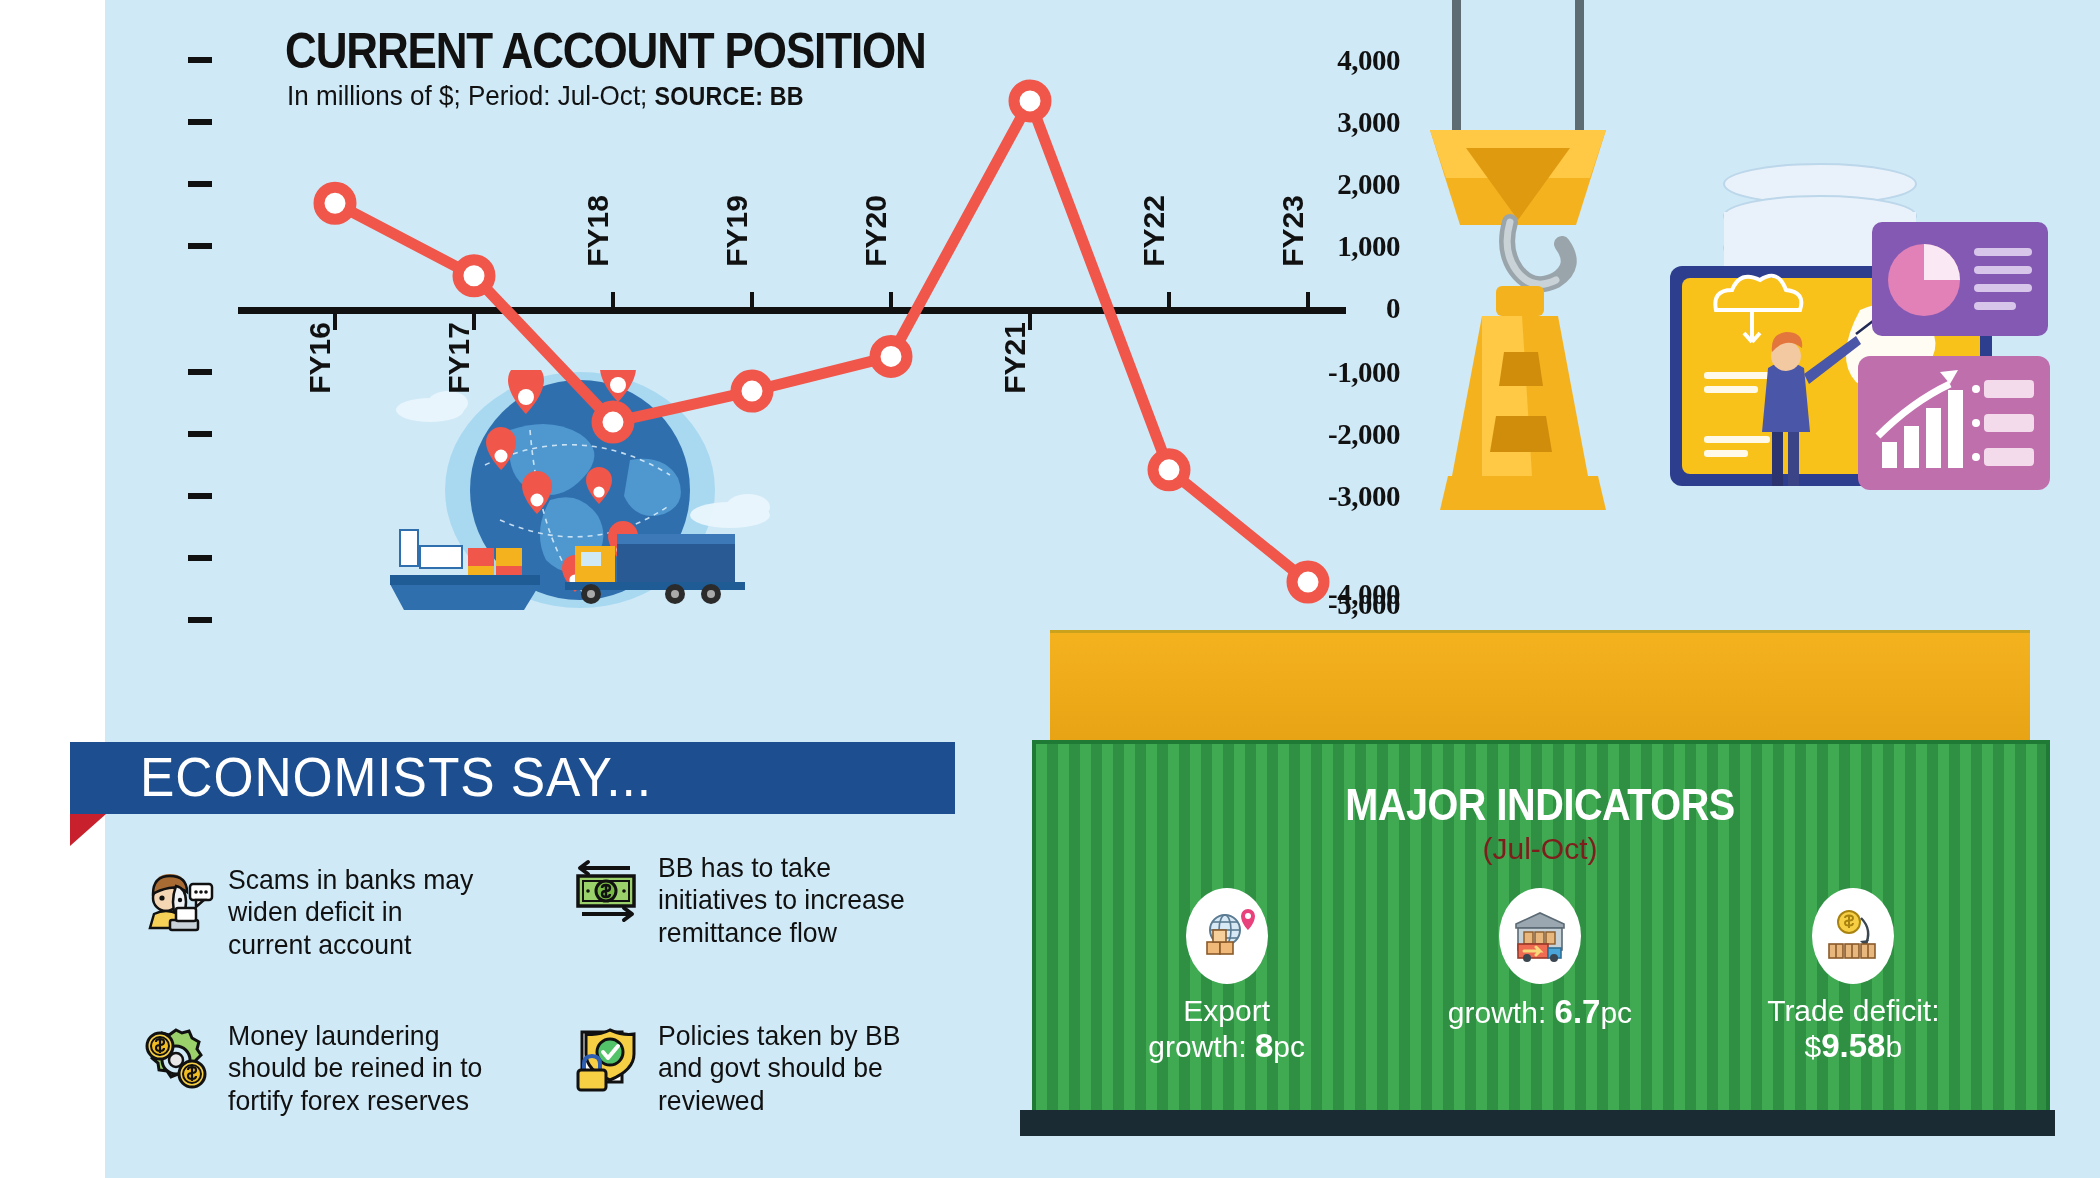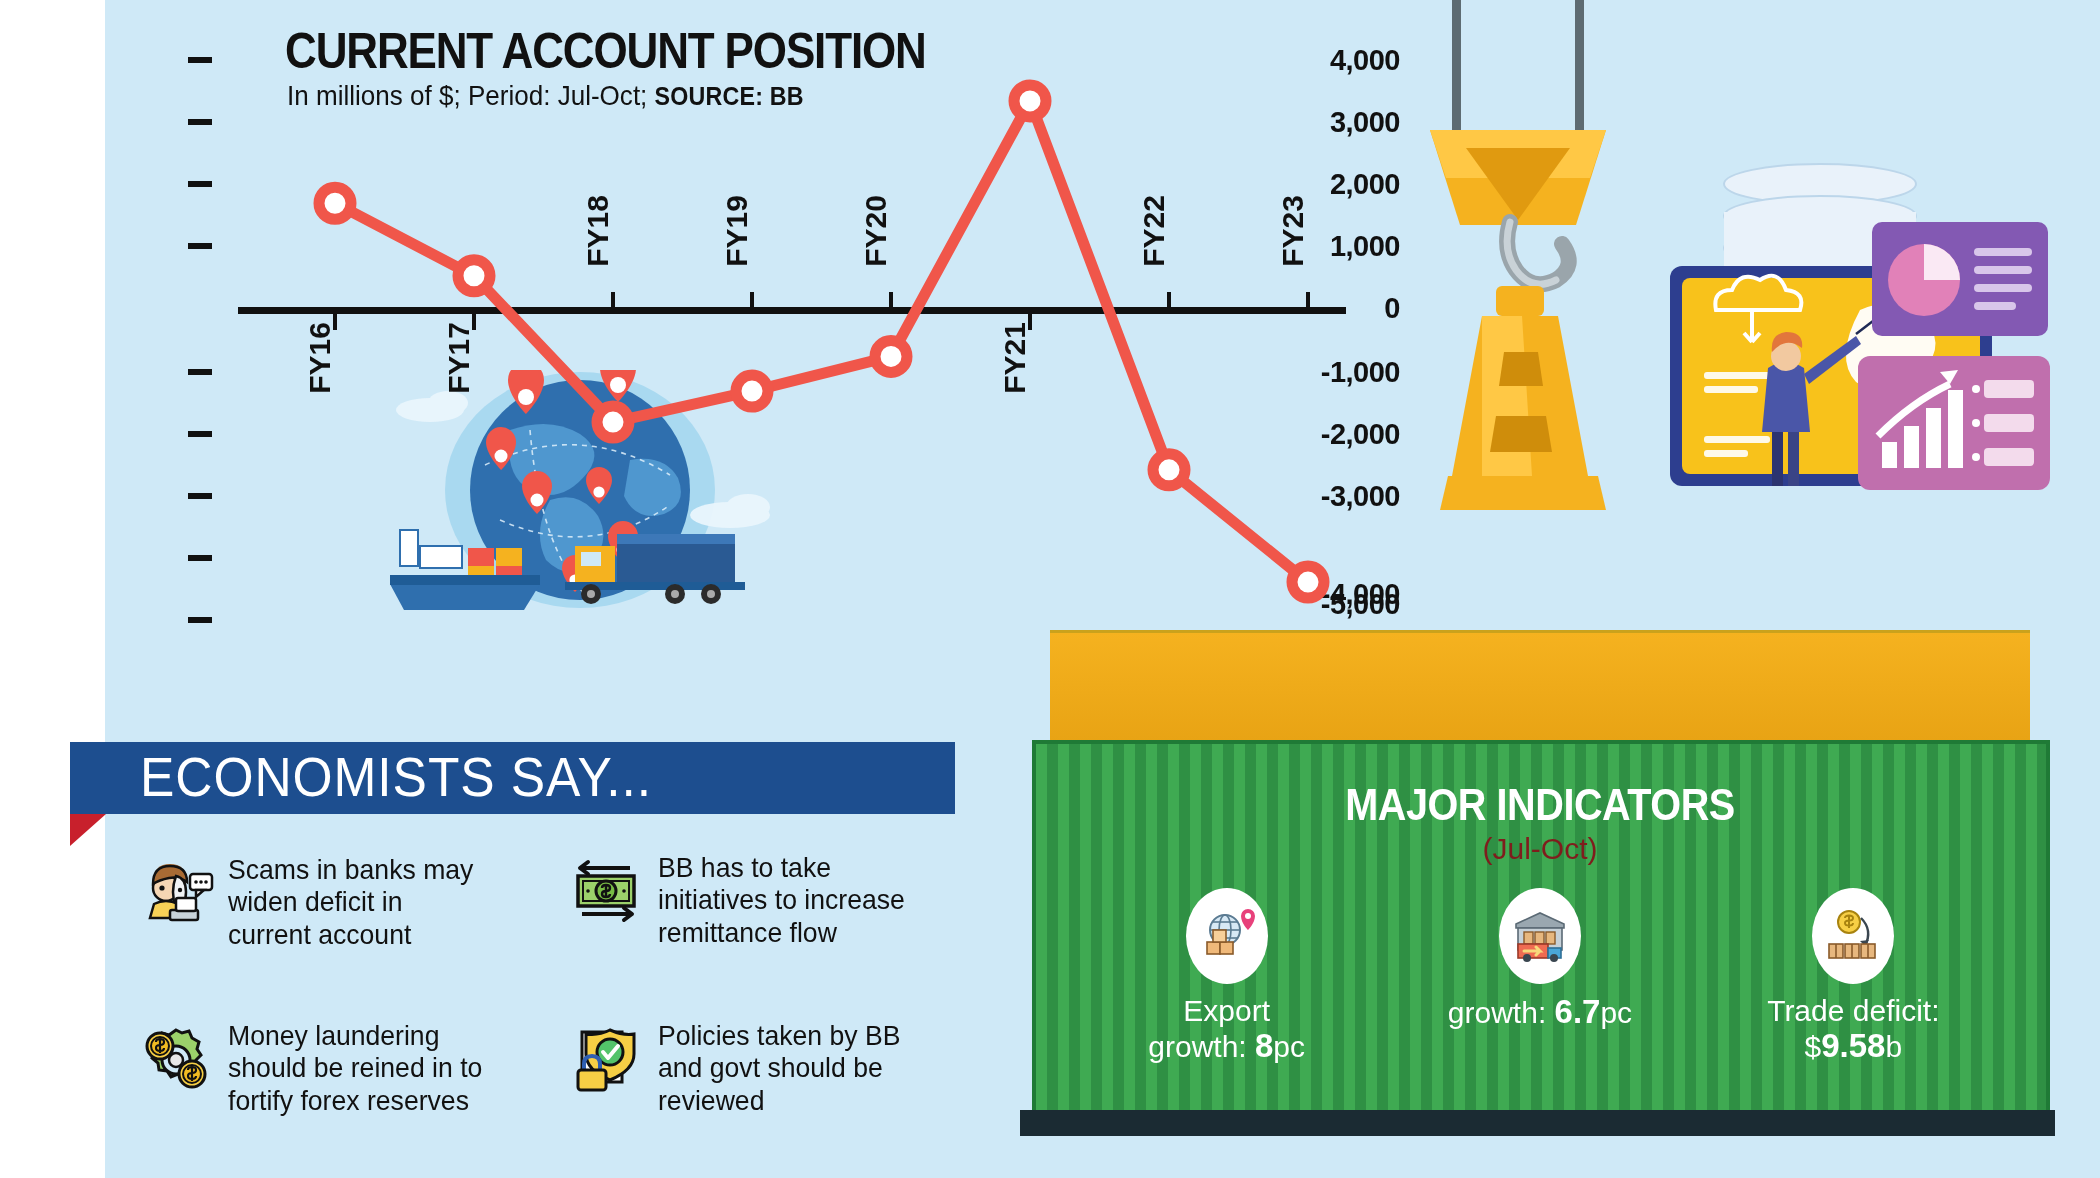--- a/index.html
+++ b/index.html
@@ -13,21 +13,21 @@
   #stage{position:absolute;inset:0;background:#ffffff;}
   
   .bg-panel{position:absolute;left:105px;top:0;width:1995px;height:1178px;background:#cfe9f7;}
   .bg-panel2{position:absolute;left:0;top:0;width:110px;height:1178px;background:#ffffff;}
 
   
   .chart{position:absolute;left:0;top:0;width:1400px;height:640px;}
   .ylabel{
     position:absolute;right:0;transform:translateY(-50%);
     font-size:29px;font-weight:700;color:#111;
-    font-family:Liberation Sans, sans-serif;letter-spacing:-0.5px;
+    font-family:Liberation Serif, serif;letter-spacing:-0.5px;
     white-space:nowrap;text-align:right;
   }
   .ytick-dash{
     position:absolute;width:24px;height:6px;background:#111;transform:translateY(-50%);
   }
   .zero-axis{position:absolute;height:7px;background:#111;}
   .xtick{position:absolute;width:4px;height:16px;background:#111;}
   .xlabel{
     position:absolute;font-size:30px;font-weight:700;color:#111;
     writing-mode:vertical-rl;transform:rotate(180deg);
@@ -332,21 +332,21 @@
         </g>
     </svg>
   </div>
 
   <div class="econ-banner"></div>
   <div class="econ-banner-notch"></div>
   <div class="econ-title">ECONOMISTS SAY...</div>
 
   <div class="econ-grid">
 
-    <div class="econ-item" style="left:0px;top:2px;">
+    <div class="econ-item" style="left:0px;top:12px;">
       <svg class="econ-ico" viewBox="0 0 74 74">
         <path d="M14 26 q0 -16 16 -16 q16 0 16 16 v10 h-32z" fill="#a86b34"></path>
         <circle cx="26" cy="34" r="13" fill="#f5d6b4" stroke="#111" stroke-width="2.5"></circle>
         <path d="M13 30 q0 -18 17 -18 q17 0 17 16 q-8 -6 -18 -4 q-10 2 -16 6z" fill="#a86b34" stroke="#111" stroke-width="2.5"></path>
         <circle cx="22" cy="34" r="2.6" fill="#111"></circle>
         <path d="M36 22 q10 2 10 16 q0 14 -10 16 q-6 -16 0 -32z" fill="#f0f3f5" stroke="#111" stroke-width="2.5"></path>
         <circle cx="40" cy="36" r="2.2" fill="#111"></circle>
         <path d="M36 46 q6 4 10 0" stroke="#e86a8a" stroke-width="2.5" fill="none"></path>
         <path d="M14 50 q12 -6 24 0 l4 14 h-32z" fill="#f7d157" stroke="#111" stroke-width="2.5"></path>
         <rect x="30" y="56" width="28" height="10" rx="2" fill="#c9d3d9" stroke="#111" stroke-width="2.5"></rect>

